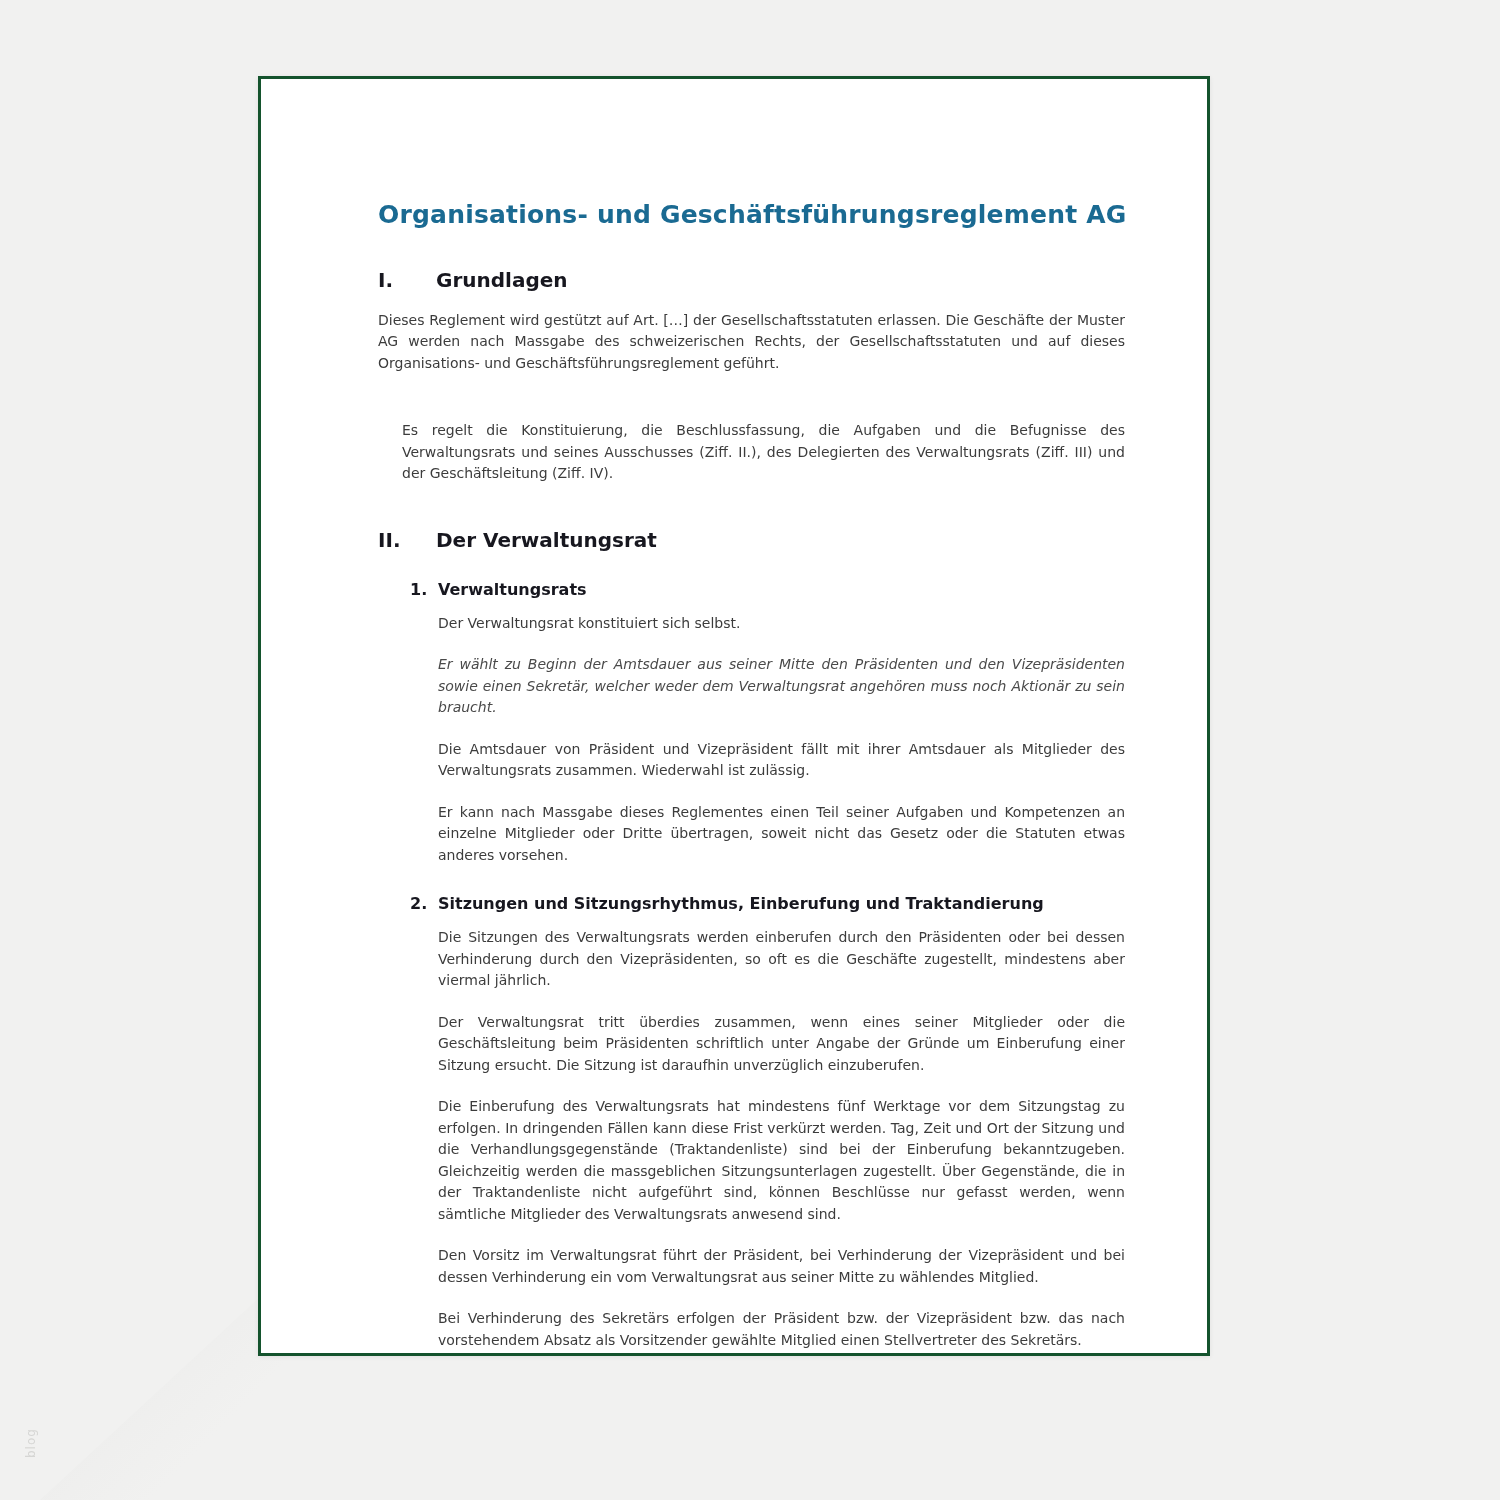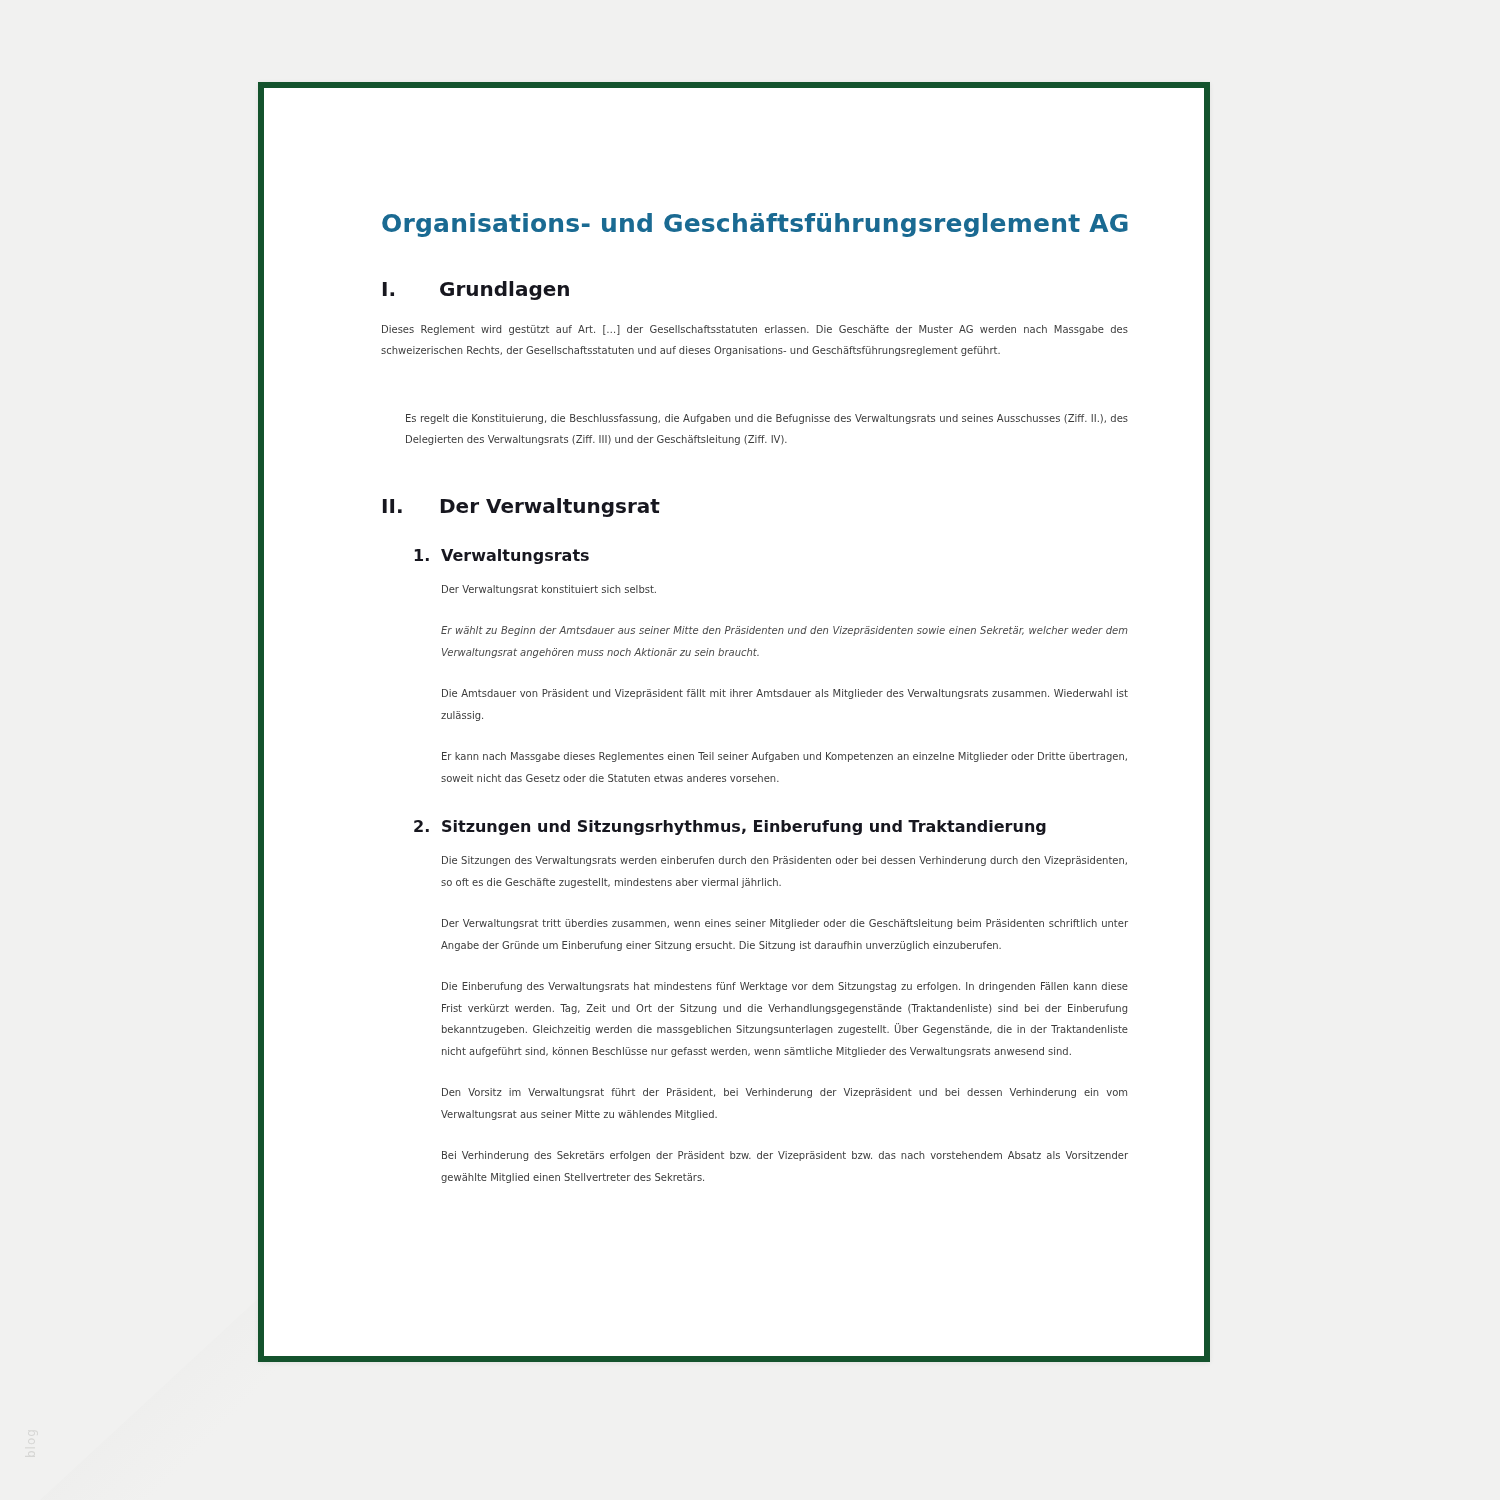--- a/index.html
+++ b/index.html
@@ -31,25 +31,25 @@
     bottom: 42px;
     color: #d6d6d4;
     font-size: 12px;
     letter-spacing: 1px;
     transform: rotate(-90deg);
     transform-origin: left bottom;
   }
   .page {
     position: absolute;
     left: 258px;
-    top: 82px;
+    top: 76px;
     width: 952px;
     height: 1280px;
     background: #ffffff;
-    border: 6px solid #14532d;
+    border: 3px solid #14532d;
     box-shadow: 0 1px 5px rgba(0,0,0,0.07);
     box-sizing: border-box;
   }
   .content {
     position: absolute;
     left: 117px;
     top: 120px;
     width: 747px;
     color: #3c3c3c;
   }
@@ -66,21 +66,21 @@
     display: flex;
     align-items: baseline;
     margin: 0 0 18px 0;
     font-size: 20px;
     font-weight: bold;
     color: #17171f;
   }
   .h1-row .num { width: 58px; flex: 0 0 58px; }
   .para {
     margin: 0 0 20px 0;
-    font-size: 10px;
+    font-size: 14px;
     line-height: 21.5px;
     text-align: justify;
     color: #3c3c3c;
   }
   .para.big-gap-top { margin-top: 46px; margin-left: 24px; }
   .section-2 { margin-top: 43px; }
   .subsection { margin-top: 28px; }
   .h2-row {
     display: flex;
     align-items: baseline;

